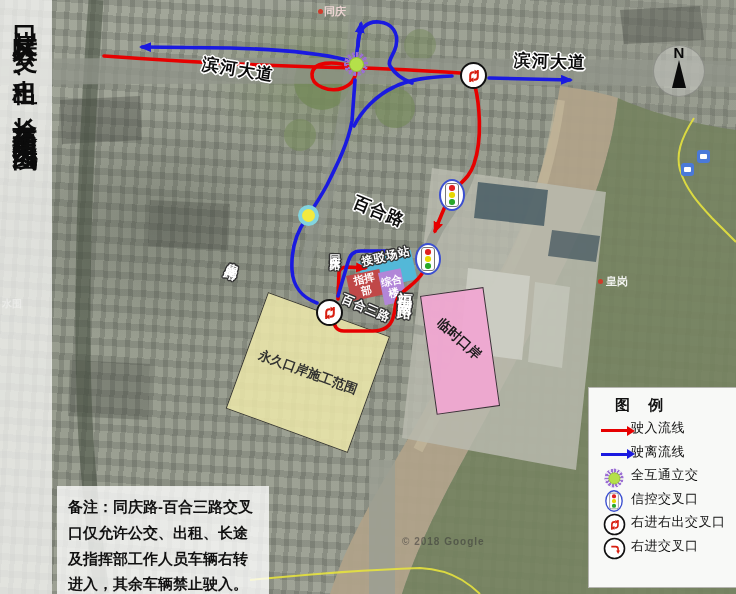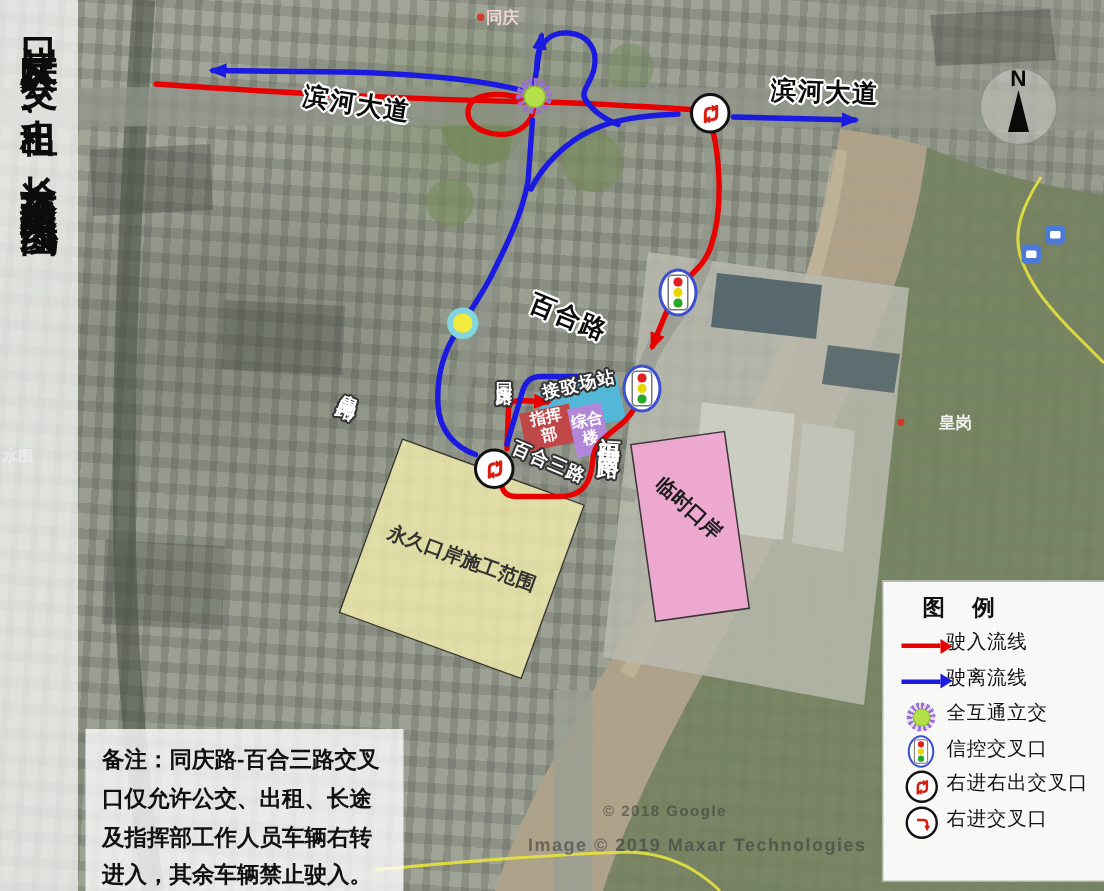--- a/index.html
+++ b/index.html
@@ -190,32 +190,31 @@
   <span class="lbl halo-w" style="left:202px;top:58px;font-size:17px;transform:rotate(9deg);letter-spacing:1px;">滨河大道</span>
   <span class="lbl halo-w" style="left:514px;top:50px;font-size:17px;transform:rotate(2deg);letter-spacing:1px;">滨河大道</span>
   <span class="lbl halo-w" style="left:352px;top:200px;font-size:17px;transform:rotate(22deg);letter-spacing:1px;">百合路</span>
   <span class="lbl halo-b vert" style="left:396px;top:280px;font-size:15px;transform:rotate(4deg);letter-spacing:4px;">福田南路</span>
   <span class="lbl halo-b vert" style="left:228px;top:254px;font-size:13px;transform:rotate(22deg);letter-spacing:2px;">皇岗路</span>
   <span class="lbl halo-b vert" style="left:327px;top:246px;font-size:11px;letter-spacing:2px;">同庆路</span>
   <span class="lbl halo-b" style="left:340px;top:300px;font-size:12px;transform:rotate(23deg);letter-spacing:1px;">百合三路</span>
 
   <span class="place" style="left:324px;top:4px;color:rgba(250,222,222,.85);text-align:right;">同庆</span>
   <span class="dot-red" style="left:318px;top:9px;"></span>
-  <span class="place" style="left:606px;top:274px;color:rgba(255,255,255,.9);margin-left:20px;">皇岗</span>
+  <span class="place" style="left:606px;top:274px;color:rgba(255,255,255,.9);">皇岗</span>
   <span class="dot-red" style="left:598px;top:279px;"></span>
   <span class="place" style="left:2px;top:297px;color:rgba(235,235,235,.55);font-size:10px;">水围</span>
   <div class="poi" style="left:697px;top:150px;">
       <b></b>
     </div>
   <div class="poi" style="left:681px;top:163px;">
       <b></b>
     </div>
 
   <span class="wm" style="left:402px;top:536px;font-size:10px;color:rgba(55,55,55,.55);">© 2018 Google</span>
-  <span class="wm" style="left:352px;top:556px;font-size:12px;color:rgba(60,60,60,.6);">Image © 2019 Maxar Technologies</span>
 
   <div class="compass">
     <div class="n">N</div>
     <div class="needle"></div>
   </div>
 
   <div class="title-strip">
     <span>口岸片区公交、出租、长途交通组织流线图</span>
   </div>
 

